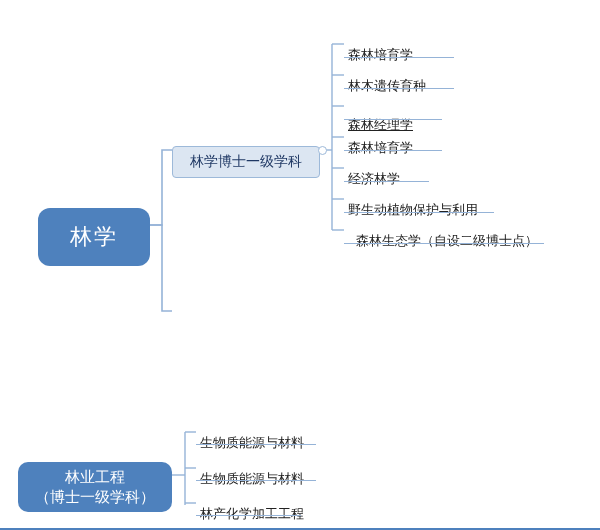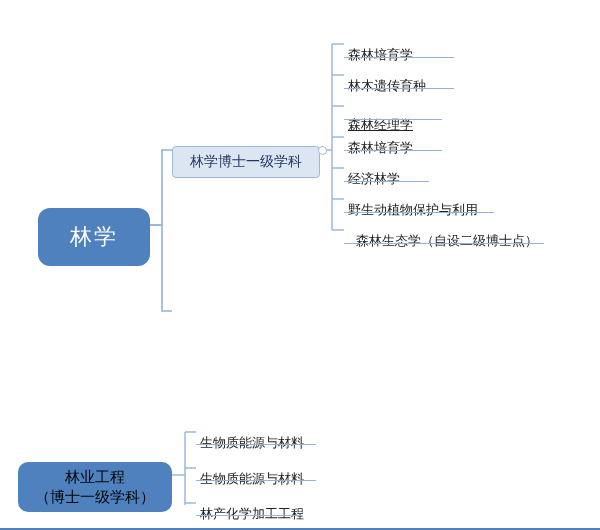--- a/index.html
+++ b/index.html
@@ -54,21 +54,21 @@
     padding-left: 4px;
   }
   .leaf-line {
     position: absolute;
     height: 1px;
     background: #95b3d7;
   }
   
   .root2-node {
     background: #4e81bd;
-    color: #000000;
+    color: #ffffff;
     border-radius: 10px;
     font-size: 15px;
     flex-direction: column;
     line-height: 1.35;
   }
   .root2-node span { display: block; }
   .collapse-dot {
     position: absolute;
     width: 7px;
     height: 7px;

